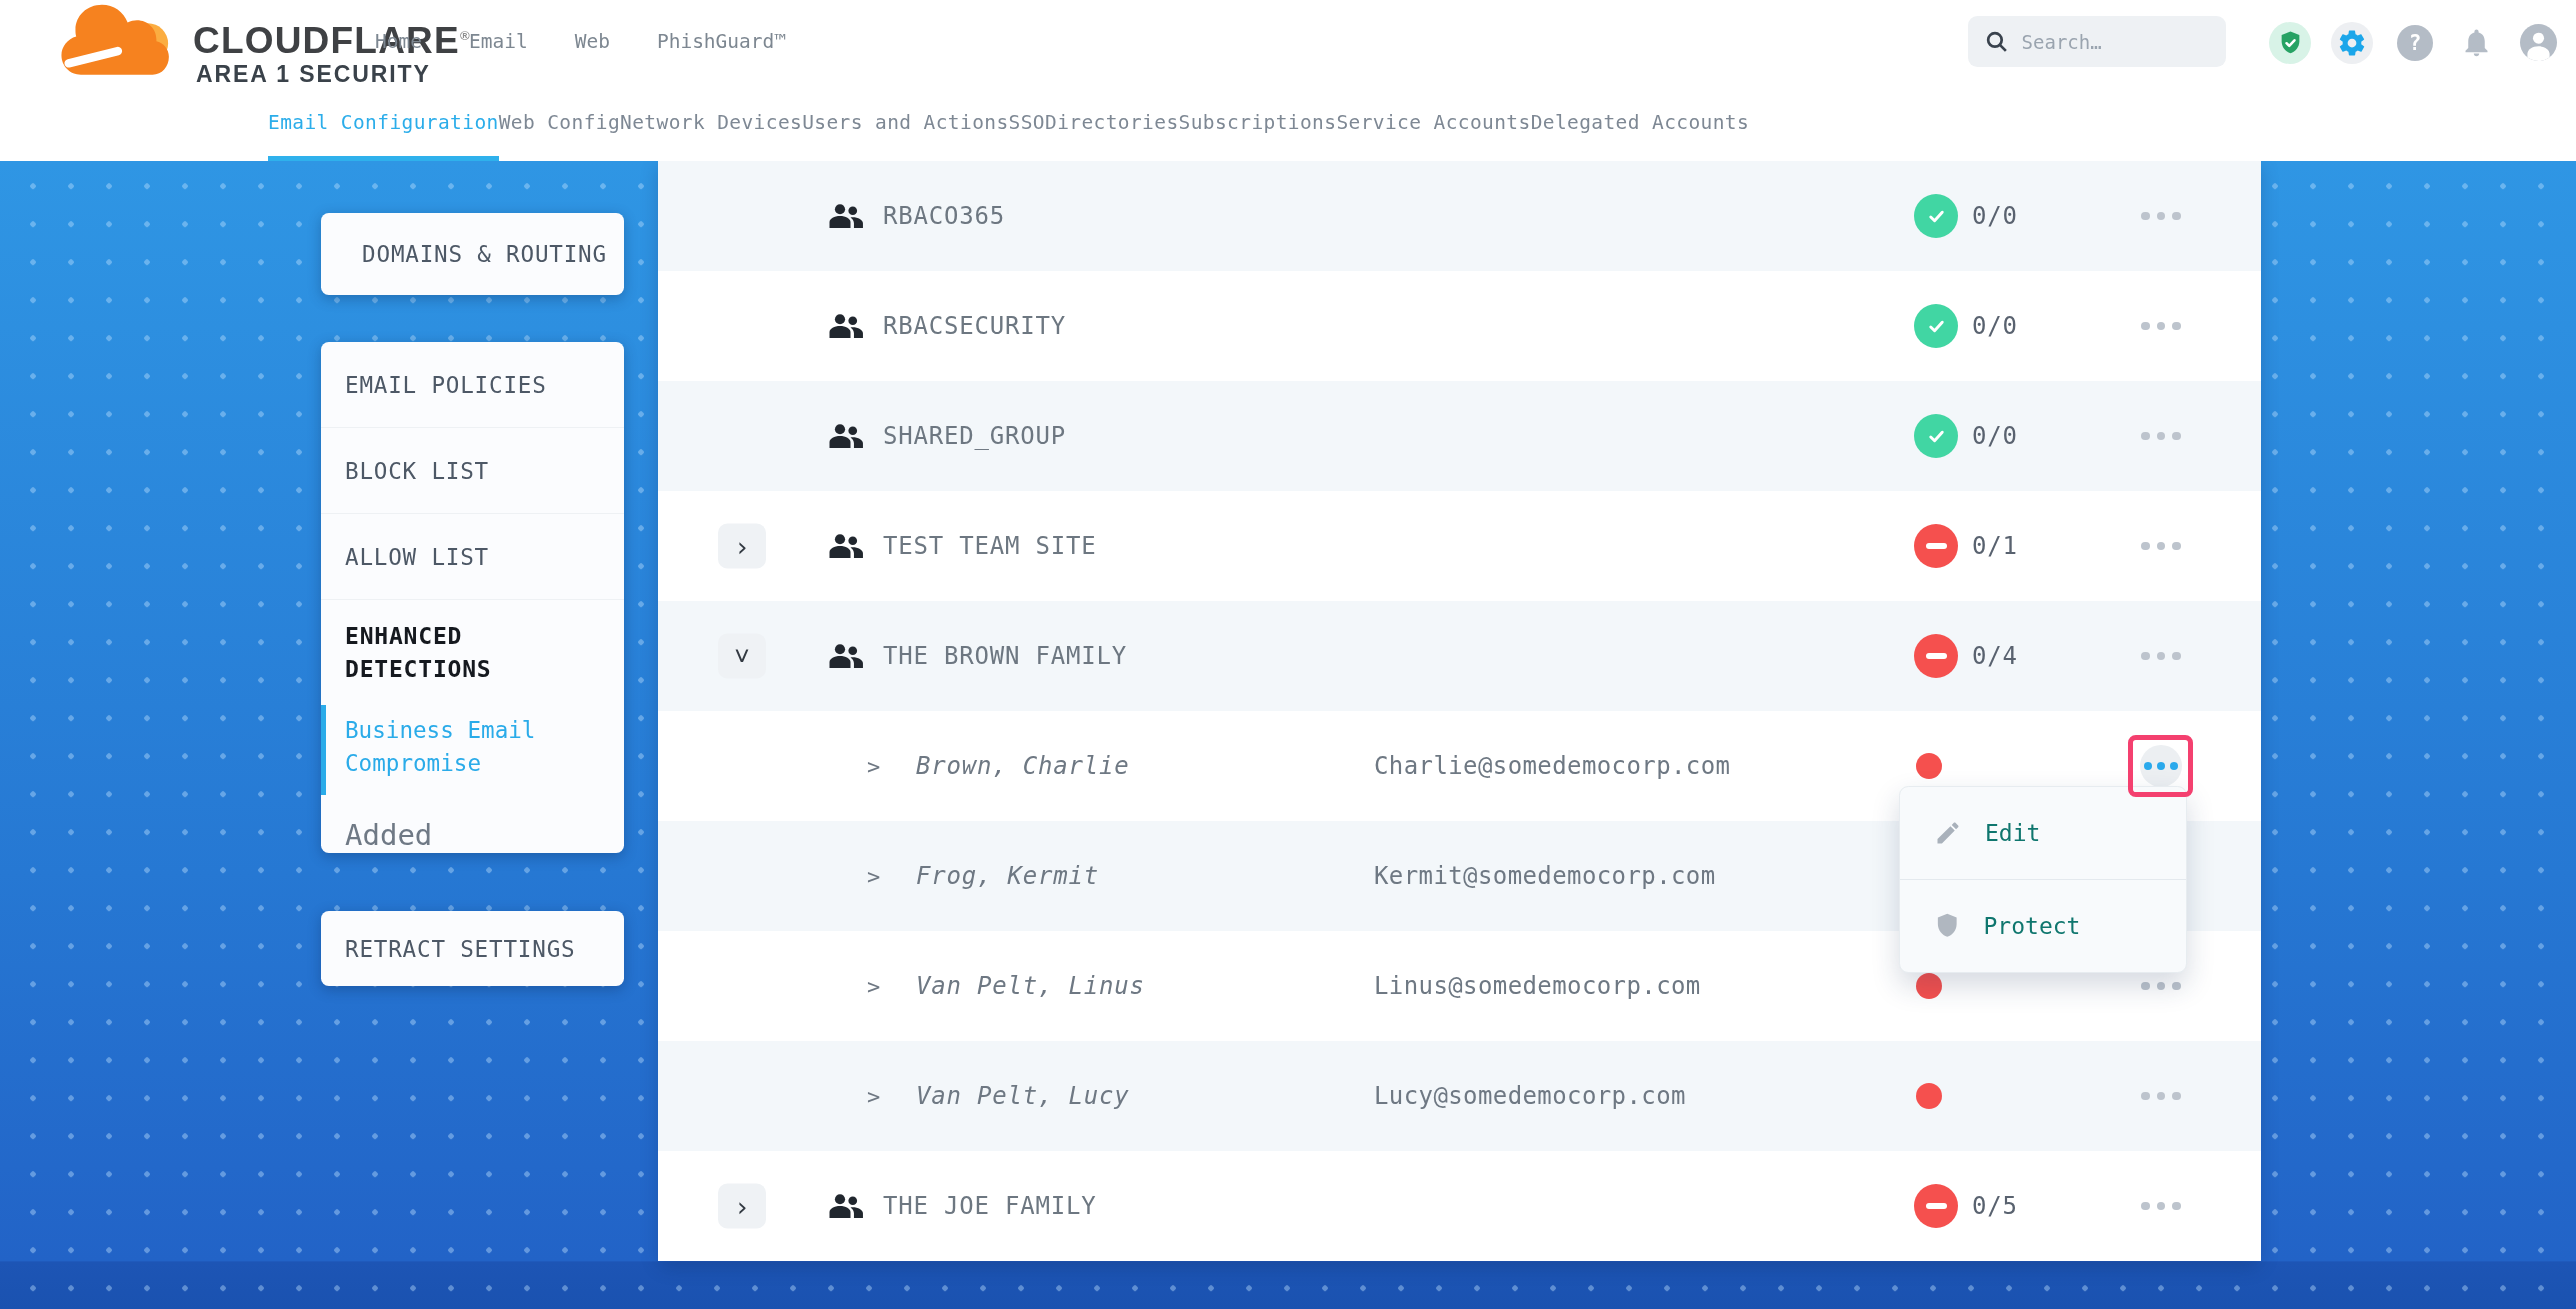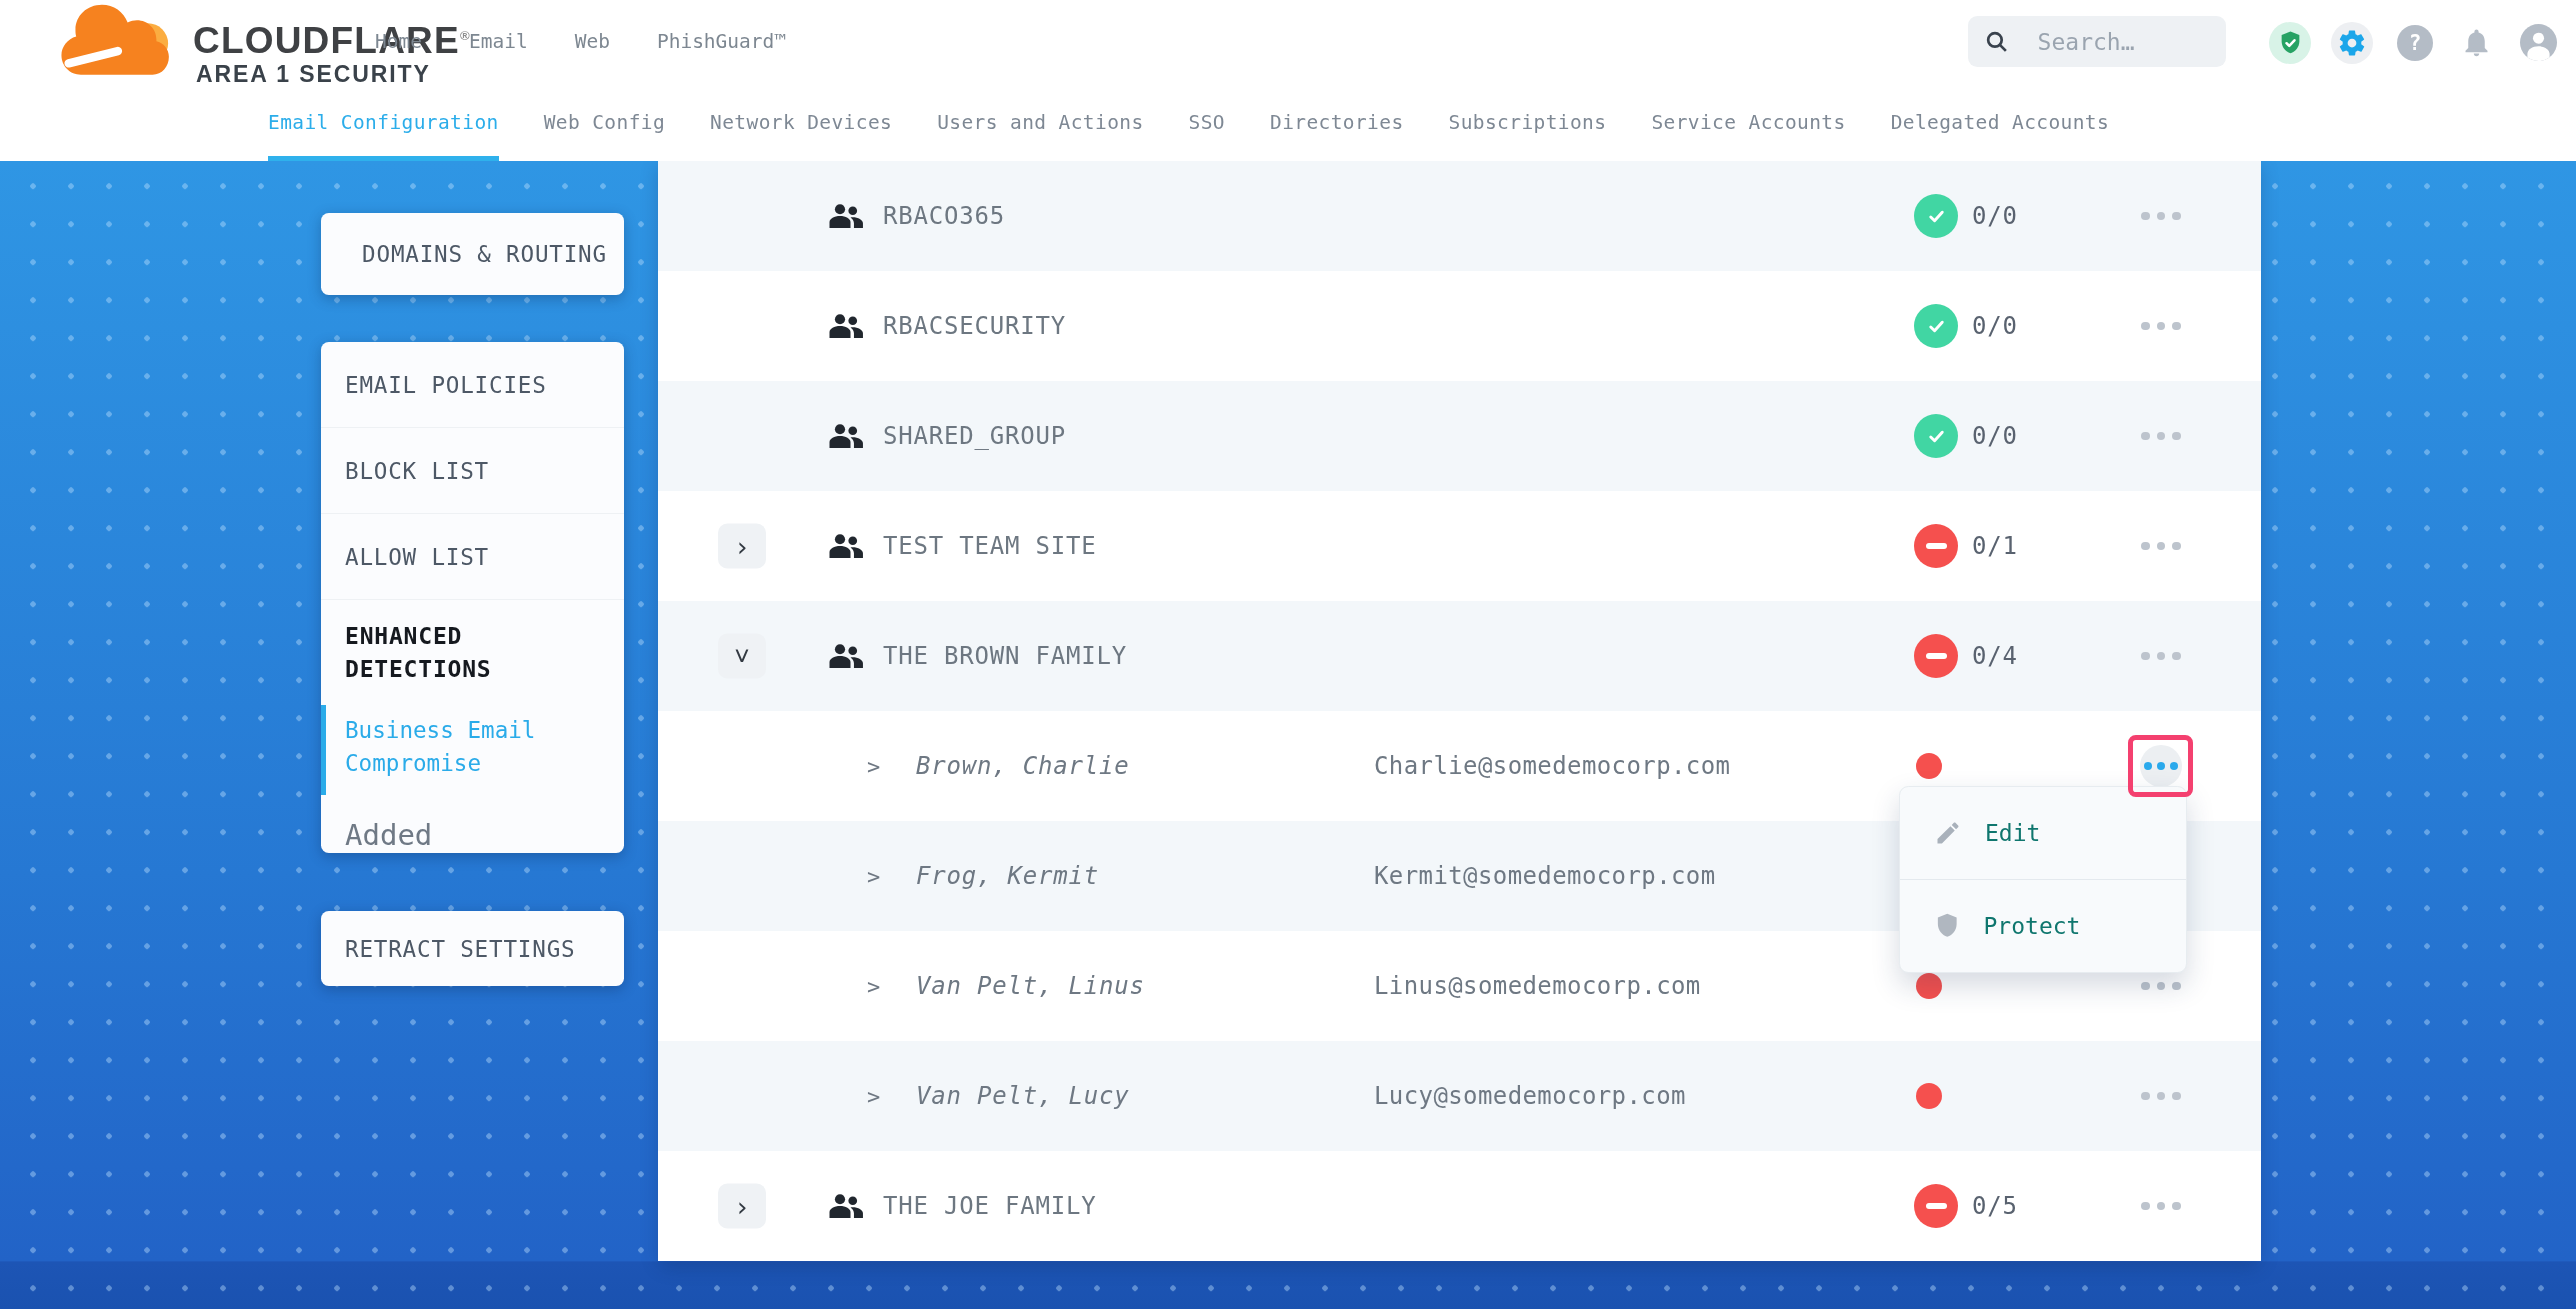--- a/index.html
+++ b/index.html
@@ -12,34 +12,34 @@
   .brand{position:absolute;left:177px;top:20px;font-family:"Liberation Sans","DejaVu Sans",sans-serif;
          font-weight:bold;font-size:37px;letter-spacing:1.2px;color:#3f4144;}
   .brand sup{font-size:13.2px;color:#8d8d8d;}
   .brand-sub{position:absolute;left:180px;top:61px;font-family:"Liberation Sans","DejaVu Sans",sans-serif;
          font-weight:bold;font-size:23px;letter-spacing:1.9px;color:#3a424a;}
   .nav{position:absolute;left:359px;top:0;height:83px;display:flex;align-items:center;gap:47px;}
   .nav-item{font-size:19.5px;color:#7d8791;cursor:pointer;}
   .search{position:absolute;left:1952px;top:16.3px;width:258px;height:51px;background:#eef1f4;
           border-radius:9.3px;display:flex;align-items:center;padding-left:15.6px;box-sizing:border-box;}
   .search svg{flex:0 0 auto;}
-  .search input{border:none;background:transparent;outline:none;width:179px;margin-left:27px;
-          font-family:"DejaVu Sans Mono","Liberation Mono",monospace;font-size:23px;color:#5a6470;}
+  .search input{border:none;background:transparent;outline:none;width:179px;margin-left:11px;
+          font-family:"DejaVu Sans Mono","Liberation Mono",monospace;font-size:19px;color:#5a6470;}
   .search input::placeholder{color:#9aa4af;}
   .hicon{position:absolute;border-radius:50%;display:flex;align-items:center;justify-content:center;cursor:pointer;}
   .hicon.shield{left:2253px;top:22px;width:42px;height:42px;background:#d8f3e7;}
   .hicon.gear{left:2315px;top:22px;width:42px;height:42px;background:#edeff2;}
   .hicon.help{left:2381px;top:25px;width:36px;height:36px;background:#b4bcc6;
               color:#fff;font-size:21px;font-weight:bold;}
   .hicon.bell{left:2441px;top:23px;width:39px;height:39px;background:transparent;}
   .hicon.avatar{left:2504px;top:24px;width:37px;height:37px;background:#b4bcc6;overflow:hidden;}
 
   
   .tabbar{position:absolute;left:0;top:83px;width:2576px;height:78px;background:#fff;z-index:4;}
-  .tabs{position:absolute;left:268px;top:0;height:78px;display:flex;gap:45px;}
+  .tabs{position:absolute;left:268px;top:0;height:78px;display:flex;}
   .tab{position:relative;height:100%;display:flex;align-items:center;font-size:19.5px;
        color:#7e8894;cursor:pointer;letter-spacing:0.4px;}
   .tab.active{color:#2badea;}
   .tab.active::after{content:"";position:absolute;left:0;right:0;bottom:0;height:5.4px;background:#2fb1ec;}
 
   
   .band{position:absolute;left:0;top:161px;width:2576px;height:1148px;
         background:linear-gradient(180deg,#2f96e4 0%,#2678d3 62%,#2263c7 95.8%,#1d55b5 95.9%,#1a52b0 100%);}
   .band .dots{position:absolute;left:0;top:0;right:0;bottom:0;
         background-image:radial-gradient(rgba(190,225,255,0.42) 2.5px, rgba(190,225,255,0) 3px);

